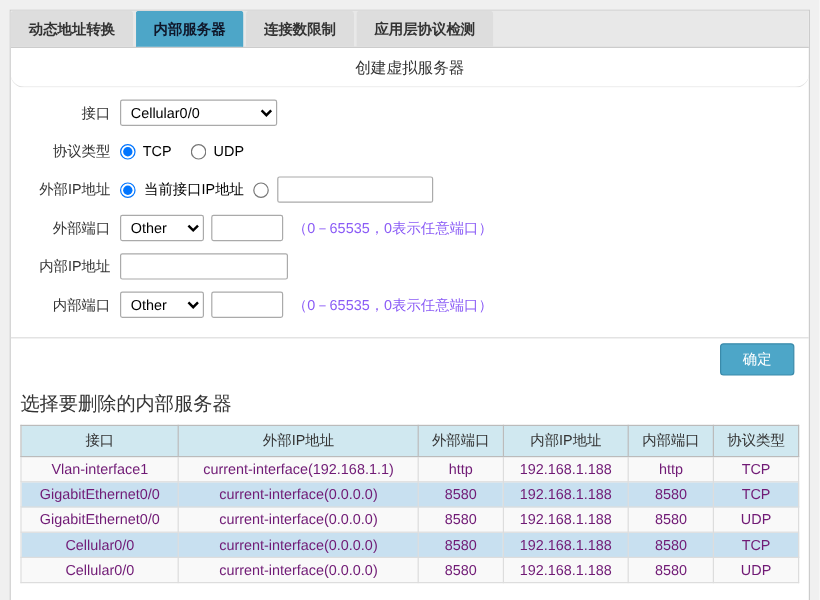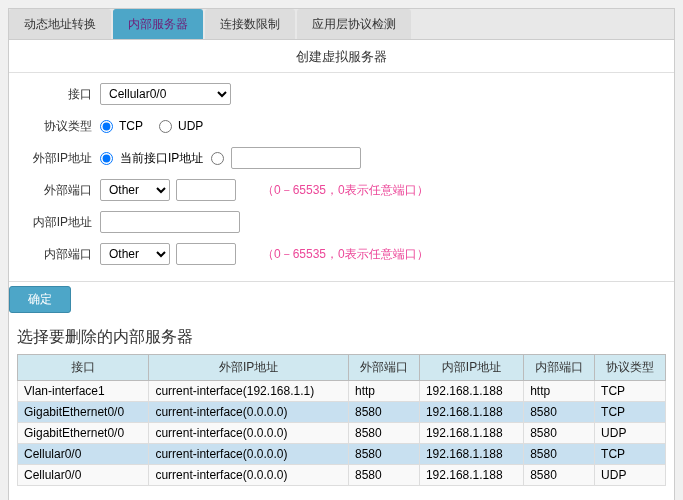--- a/index.html
+++ b/index.html
@@ -2,52 +2,52 @@
 <html><head>
   <meta charset="utf-8">
   <style>
     * { box-sizing: border-box; margin: 0; padding: 0; font-family: Arial, "Microsoft YaHei", sans-serif; font-size: 12px; }
     body { background: #f0f0f0; width: 683px; min-height: 500px; }
 
     .main-container { background: #fff; border: 1px solid #ccc; margin: 8px; padding: 0; }
 
     
     .tabs { display: flex; background: #e8e8e8; border-bottom: 1px solid #ccc; }
-    .tab { padding: 6px 14px; cursor: pointer; border: 1px solid transparent; border-bottom: none; color: #333; background: #ddd; margin-right: 2px; border-radius: 3px 3px 0 0; }
-    .tab.active { background: #4da6c8; color: #701a75; border-color: #4da6c8; }
-
-    
-    .section-title { text-align: center; padding: 8px 0 6px; color: #333; font-size: 13px; border-bottom: 1px solid #e0e0e0; }
+    .tab { padding: 6px 14px; cursor: pointer; border: 1px solid transparent; border-bottom: none; color: #333; background: #ddd; margin-right: 2px; border-radius: 3px 3px 0 0; font-weight: bold; }
+    .tab.active { background: #4da6c8; color: #0f172a; border-color: #4da6c8; }
+
+    
+    .section-title { text-align: center; padding: 8px 0 6px; color: #333; font-size: 13px; border-bottom: 1px solid #e0e0e0; border-radius: 11px; }
 
     
     .form-area { padding: 8px 16px 8px; border-bottom: 1px solid #ddd; }
     .form-row { display: flex; align-items: center; margin-bottom: 6px; min-height: 26px; }
     .form-label { width: 75px; text-align: right; padding-right: 8px; color: #333; white-space: nowrap; }
     .form-content { display: flex; align-items: center; flex: 1; gap: 6px; flex-wrap: wrap; }
 
     select { padding: 2px 4px; border: 1px solid #aaa; background: #fff; height: 22px; border-radius: 2px; }
     input[type="text"] { border: 1px solid #aaa; height: 22px; padding: 2px 4px; border-radius: 2px; }
     input[type="radio"] { margin-right: 3px; }
 
-    .hint-text { color: #ec4899; margin-left: 20px; }
+    .hint-text { color: #8b5cf6; margin-left: 2px; }
 
     .ip-row { display: flex; flex-direction: row; gap: 8px; }
     .ip-option { display: flex; align-items: center; gap: 4px; }
 
-    .confirm-row { display: flex; justify-content: flex-start; padding: 4px 0 6px; }
+    .confirm-row { display: flex; justify-content: flex-end; padding: 4px 12px 6px; }
     .btn-confirm { background: #4da6c8; color: #fff; border: 1px solid #3a8aaa; padding: 4px 18px; border-radius: 3px; cursor: pointer; }
 
     
     .table-section { padding: 8px 8px 4px; }
     .table-section-title { color: #333; margin-bottom: 6px; font-size: 16px; }
 
     table { width: 100%; border-collapse: collapse; border: 1px solid #ccc; }
     thead tr { background: #d0e8f0; }
     th { border: 1px solid #bbb; padding: 4px 6px; text-align: center; color: #333; font-weight: normal; }
-    td { border: 1px solid #ddd; padding: 3px 6px; text-align: left; color: #000000; }
+    td { border: 1px solid #ddd; padding: 3px 6px; text-align: center; color: #701a75; }
     tbody tr:nth-child(odd) { background: #f9f9f9; }
     tbody tr:nth-child(even) { background: #fff; }
     tbody tr.selected { background: #c8e0f0; }
 
     .table-buttons { display: flex; gap: 8px; padding: 6px 0 4px; }
   </style>
 </head>
 <body>
 
 <div class="main-container">

